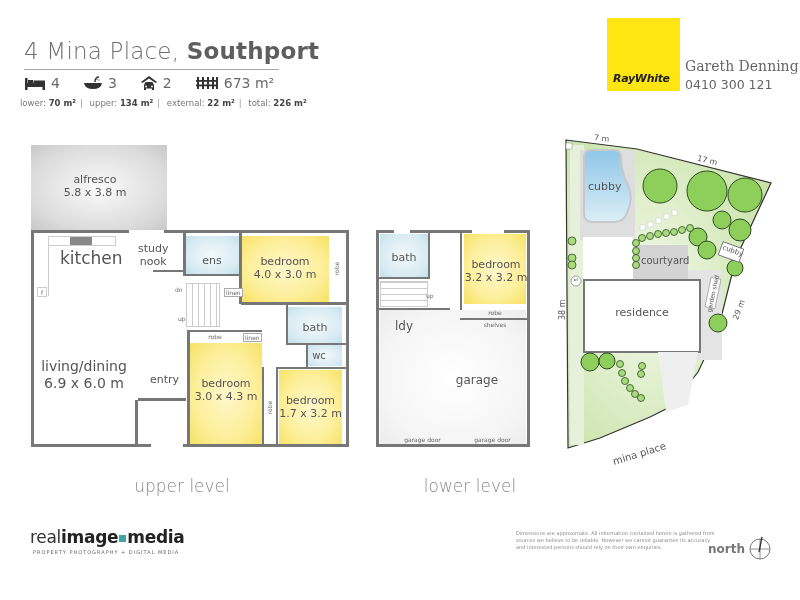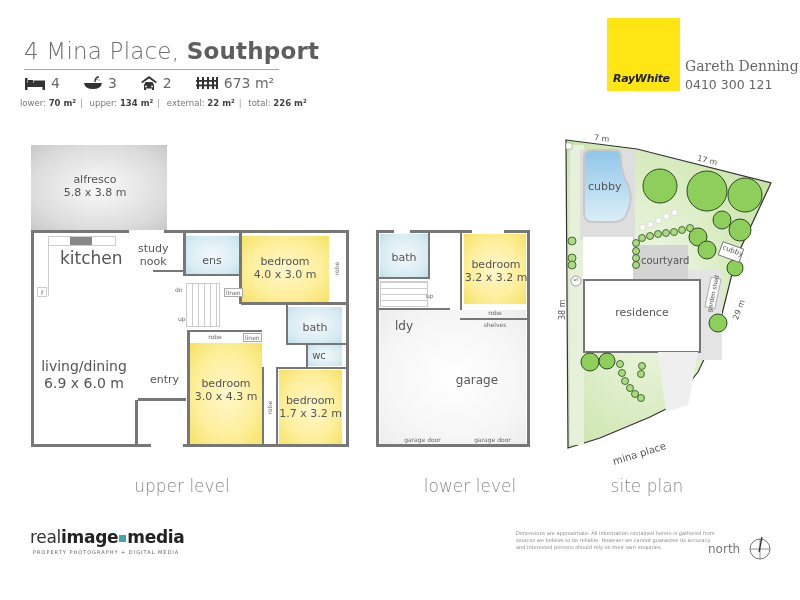--- a/index.html
+++ b/index.html
@@ -34,21 +34,21 @@
   .small { font-size: 6px; color: #666; }
 
   .level-caption { font-size: 17px; color: #888; top: 476px; font-weight: 300; }
 
   
   .rim { left: 30px; top: 527px; font-size: 17px; color: #333; white-space: nowrap; letter-spacing: -0.3px; }
   .rim b { font-weight: bold; color: #222; }
   .rim-dot { display: inline-block; width: 7px; height: 7px; background: #3fa6a8; margin: 0 1px; position: relative; top: -1px; }
   .rim-sub { left: 33px; top: 549px; font-size: 5px; color: #666; letter-spacing: 1px; white-space: nowrap; }
   .disclaimer { left: 516px; top: 530px; width: 200px; font-size: 5px; color: #888; line-height: 1.35; }
-  .north { left: 708px; top: 542px; font-size: 12px; color: #777; }
+  .north { left: 708px; top: 542px; font-size: 12px; color: #777; font-weight: bold; }
 </style>
 </head>
 <body>
 
 <div class="abs title">
   <span>4 Mina Place,</span>
   <b>Southport</b>
 </div>
 <div class="abs title-rule"></div>
 
@@ -301,21 +301,20 @@
   <div class="lbl" style="left:584px;top:306px;width:116px;font-size:11px;">residence</div>
   <div class="lbl" style="left:722px;top:247px;font-size:7px;transform:rotate(20deg);">cubby</div>
   <div class="lbl" style="left:694px;top:290px;font-size:6px;transform:rotate(-78deg);">garden shed</div>
   <div class="lbl" style="left:571px;top:278px;width:10px;font-size:4px;">wt</div>
   <div class="lbl" style="left:612px;top:448px;font-size:10px;transform:rotate(-17deg);">mina place</div>
   <div class="lbl" style="left:594px;top:134px;font-size:8px;transform:rotate(7deg);">7 m</div>
   <div class="lbl" style="left:697px;top:156px;font-size:8px;transform:rotate(14deg);">17 m</div>
   <div class="lbl" style="left:553px;top:305px;font-size:8px;transform:rotate(-90deg);">38 m</div>
   <div class="lbl" style="left:729px;top:305px;font-size:8px;transform:rotate(-70deg);">29 m</div>
 
-  <div class="abs lbl level-caption" style="left:587px;width:120px;">site plan</div>
 </div>
 
 <div class="abs rim">
   <span>real</span><b>image</b><span class="rim-dot"></span><b>media</b>
 </div>
 <div class="abs rim-sub">PROPERTY PHOTOGRAPHY + DIGITAL MEDIA</div>
 
 <div class="abs disclaimer">Dimensions are approximate.  All information contained herein is gathered from sources we believe to be reliable.  However we cannot guarantee its accuracy and interested persons should rely on their own enquiries.</div>
 <div class="abs north">north</div>
 

